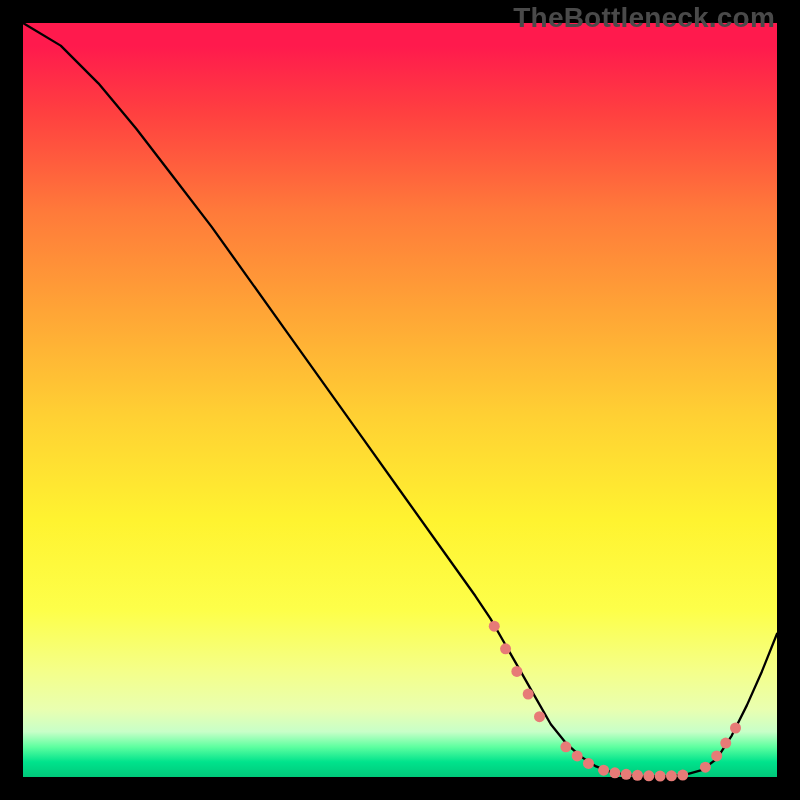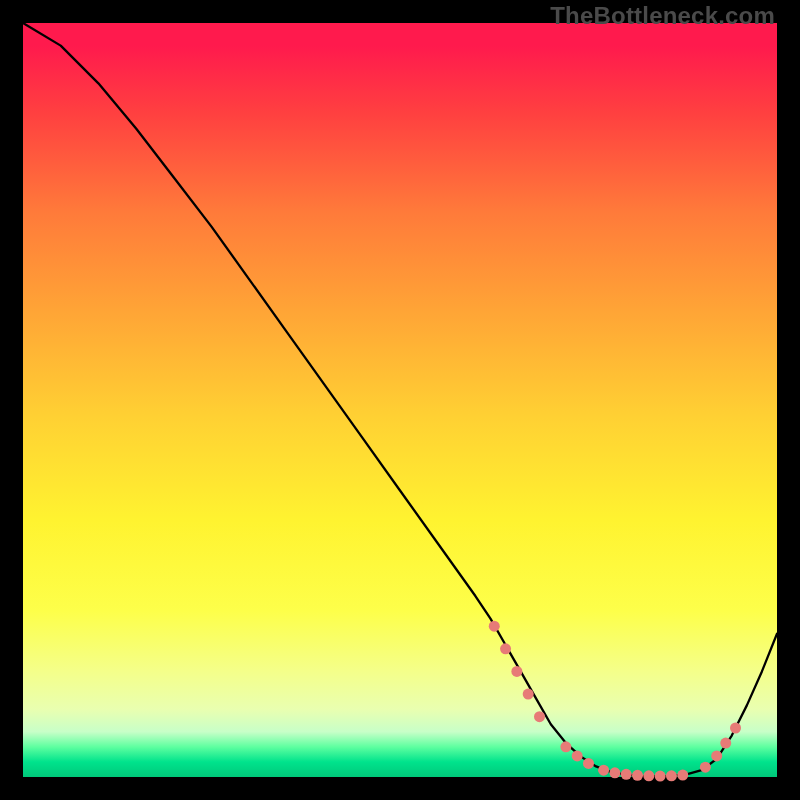--- a/index.html
+++ b/index.html
@@ -23,21 +23,21 @@
       #e9ffb0 91%,
       #c8ffc8 94%,
       #5effa0 96%,
       #00e38c 98%,
       #00c87a 100%);
   }
   .watermark {
     position: absolute;
     top: 2px;
     right: 25px;
-    font-size: 24px;
+    font-size: 28px;
     font-weight: 600;
     color: #4a4a4a;
     letter-spacing: 0.2px;
   }
   svg.overlay {
     position: absolute;
     left: 23px;
     top: 23px;
     width: 754px;
     height: 754px;

